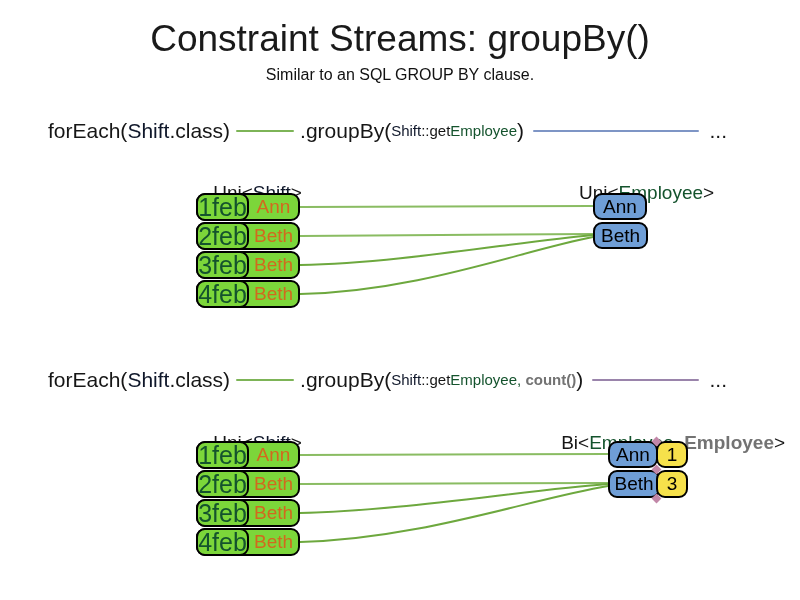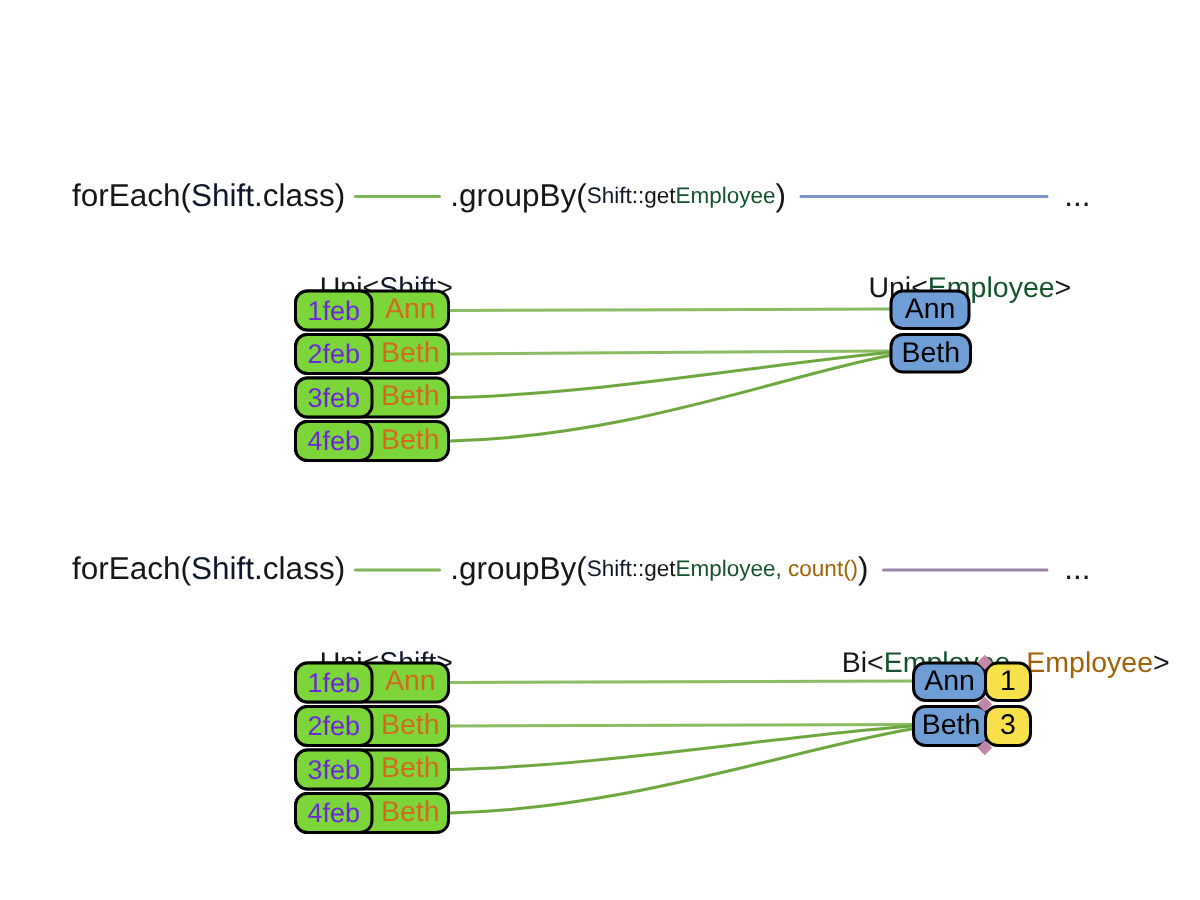--- a/index.html
+++ b/index.html
@@ -19,21 +19,21 @@
 
   
   .code-line {
     position:absolute; left:48px; width:679px; height:26px;
     display:flex; align-items:center; font-size:21px; line-height:26px;
     white-space:pre; color:#161616;
   }
   .code-line .small { font-size:15px; }
   .green  { color:#0f172a; }
   .blue   { color:#14532d; }
-  .gold   { color:#a16207; }
+  .gold   { color:#737373;font-weight:bold; }
   .orange { color:#d2691e; }
 
   .hline { height:2px; align-self:center; border-radius:1px; }
   .w58   { width:58px; margin:0 6px; }
   .grow  { flex:1; margin:0 10px 0 9px; }
   .green-line  { background:#7db457; }
   .blue-line   { background:#7e95c5; }
   .purple-line { background:#9a84ab; }
 
   .type-label {
@@ -45,21 +45,21 @@
   .shift-table { position:absolute; left:196px; z-index:2; }
   .shift-row {
     position:relative; width:104px; height:28px; margin-bottom:1px;
     background:#7cd63a; border:2px solid #000; border-radius:9px;
     box-sizing:border-box; display:flex; align-items:center;
   }
   .date-cell {
     position:absolute; left:-2px; top:-2px; width:53px; height:28px;
     background:#7cd63a; border:2px solid #000; border-radius:9px;
     box-sizing:border-box; display:flex; align-items:center; justify-content:center;
-    font-size:18px; color:#6d28d9;
+    font-size:25px; color:#14532d;
   }
   .emp-cell {
     position:absolute; left:51px; right:0; top:0; bottom:0;
     display:flex; align-items:center; justify-content:center;
     font-size:19px;
   }
 
   
   .group-box {
     position:absolute; box-sizing:border-box; border:2px solid #000; border-radius:9px;
@@ -74,20 +74,22 @@
   .diamond {
     position:absolute; width:7px; height:7px; background:#c287a8;
     transform:rotate(45deg); z-index:3;
   }
 </style>
 </head>
 <body>
 
 <div class="slide">
 
+  <h1 class="title">Constraint Streams: groupBy()</h1>
+  <p class="subtitle">Similar to an SQL GROUP BY clause.</p>
 
   <svg class="connectors" width="800" height="600" viewBox="0 0 800 600" fill="none">
 
     <path d="M300 207 L593 206" stroke="#8abc62" stroke-width="2" stroke-linecap="round"></path>
     <path d="M300 236 L593 234" stroke="#8abc62" stroke-width="2" stroke-linecap="round"></path>
     <path d="M300 265 C400 263 515 242 593 235" stroke="#6da83e" stroke-width="2" stroke-linecap="round"></path>
     <path d="M300 294 C420 291 520 251 593 237" stroke="#6da83e" stroke-width="2" stroke-linecap="round"></path>
 
     <path d="M300 455 L608 454" stroke="#8abc62" stroke-width="2" stroke-linecap="round"></path>
     <path d="M300 484 L608 483" stroke="#8abc62" stroke-width="2" stroke-linecap="round"></path>

